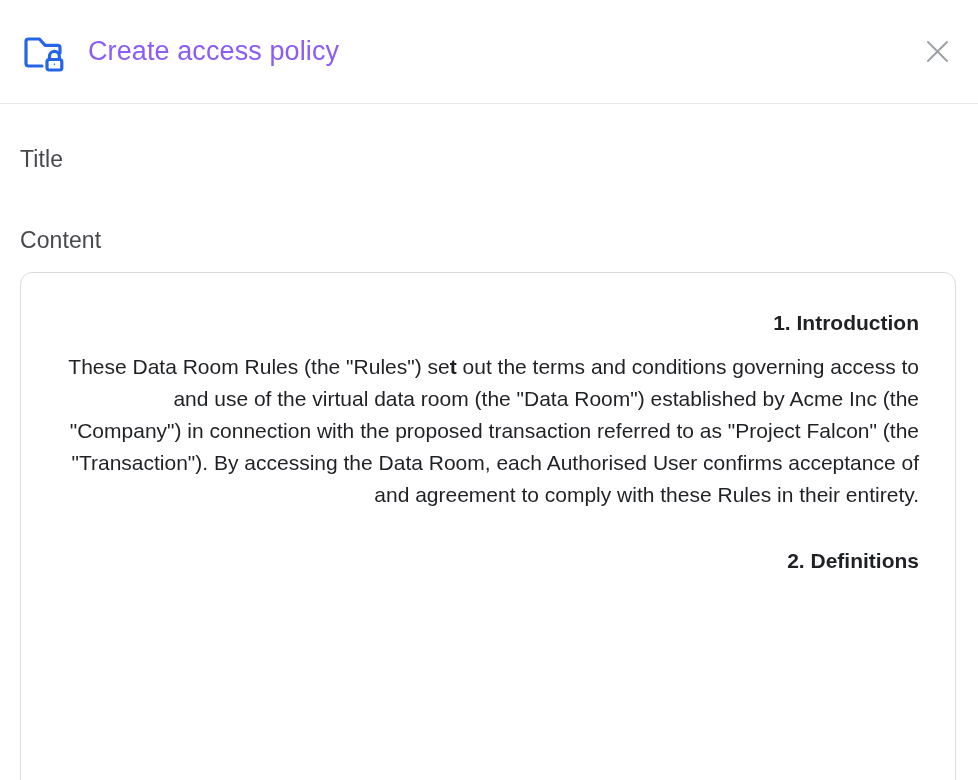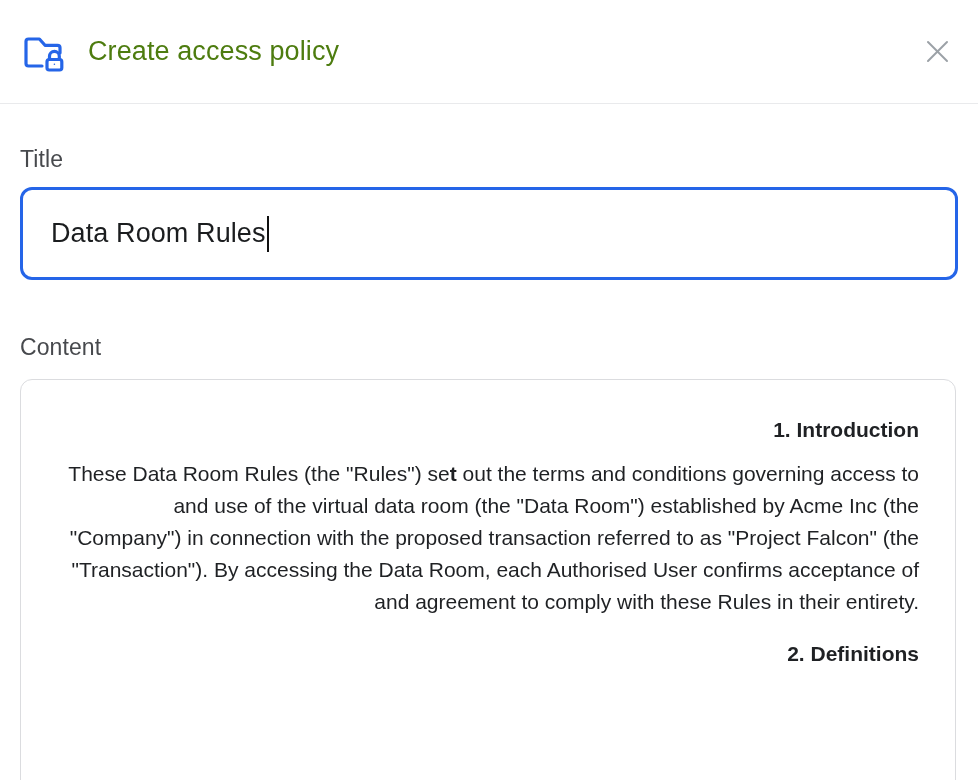--- a/index.html
+++ b/index.html
@@ -12,42 +12,42 @@
   }
   *{box-sizing:border-box;margin:0;padding:0;}
   html,body{width:978px;height:780px;overflow:hidden;background:#ffffff;
     font-family:"Liberation Sans", sans-serif;color:var(--text,#1f2124);}
   .modal{width:978px;height:780px;background:#fff;display:flex;flex-direction:column;}
 
   
   .modal-header{height:104px;flex:0 0 104px;display:flex;align-items:center;
     padding:0 24px 0 20px;border-bottom:1px solid var(--header_divider,#e9eaec);}
   .header-icon{width:46px;height:46px;flex:0 0 46px;display:flex;align-items:center;justify-content:center;}
-  .modal-title{margin-left:22px;font-size:27px;font-weight:500;color:#4d7c0f;letter-spacing:.1px;}
+  .modal-title{margin-left:22px;font-size:27px;font-weight:500;color:#8b5cf6;letter-spacing:.1px;}
   .close-btn{margin-left:auto;width:34px;height:34px;border:none;background:transparent;
     display:flex;align-items:center;justify-content:center;cursor:pointer;padding:0;}
 
   
   .modal-body{padding:0 20px;}
   .field-label{font-size:23px;color:var(--label,#47494d);letter-spacing:.1px;}
   .label-title{margin-top:42px;}
   .label-content{margin-top:54px;}
 
   .title-input{margin-top:14px;height:93px;width:938px;border:3px solid var(--accent,#2565e8);
     border-radius:12px;display:flex;align-items:center;padding:0 28px;background:#fff;cursor:text;}
   .title-input .value{font-size:27px;color:#1b1d1f;letter-spacing:.1px;white-space:pre;}
   .caret{display:inline-block;width:2px;height:36px;background:#111;margin-left:1px;}
 
   .content-box{margin-top:18px;width:936px;height:520px;border:1px solid var(--box_border,#dbdcdf);
     border-radius:12px;padding:34px 36px;background:#fff;cursor:text;overflow:hidden;}
   .doc{font-size:21px;line-height:32px;color:var(--text,#1f2124);max-width:868px;text-align:right;}
   .doc .block{margin:0;}
   .doc .heading{font-weight:700;}
   .doc .heading + .paragraph{margin-top:12px;}
-  .doc .paragraph + .heading{margin-top:20px;}
+  .doc .paragraph + .heading{margin-top:34px;}
 </style>
 </head>
 <body>
 
 <div class="modal">
 
   <div class="modal-header">
     <span class="header-icon">
       <svg width="46" height="46" viewBox="0 0 46 46" fill="none" stroke="#2565e8" stroke-width="3.2" stroke-linecap="round" stroke-linejoin="round">
         <path d="M40 24 v-5.2 c0-1.4-1.1-2.5-2.5-2.5 H25 l-5.6-6.3 H8.5 C7.1 10 6 11.1 6 12.5 v22 C6 35.9 7.1 37 8.5 37 H22"></path>
@@ -62,24 +62,20 @@
         <line x1="4" y1="4" x2="23" y2="23"></line>
         <line x1="23" y1="4" x2="4" y2="23"></line>
       </svg>
     </button>
   </div>
 
   <div class="modal-body">
 
     <div class="field-label label-title">Title</div>
 
-    <div class="title-input" role="textbox">
-      <span class="value">Data Room Rules</span>
-      <span class="caret"></span>
-    </div>
 
     <div class="field-label label-content">Content</div>
 
     <div class="content-box" role="textbox">
       <div class="doc">
           <div class="block heading"><span>1. Introduction</span></div>
           <div class="block paragraph"><span>These Data Room Rules (the "Rules") se</span><span style="font-weight: 700;">t</span><span> out the terms and conditions governing access to and use of the virtual data room (the "Data Room") established by Acme Inc (the "Company") in connection with the proposed transaction referred to as "Project Falcon" (the "Transaction"). By accessing the Data Room, each Authorised User confirms acceptance of and agreement to comply with these Rules in their entirety.</span></div>
           <div class="block heading"><span>2. Definitions</span></div>
         </div>
     </div>

